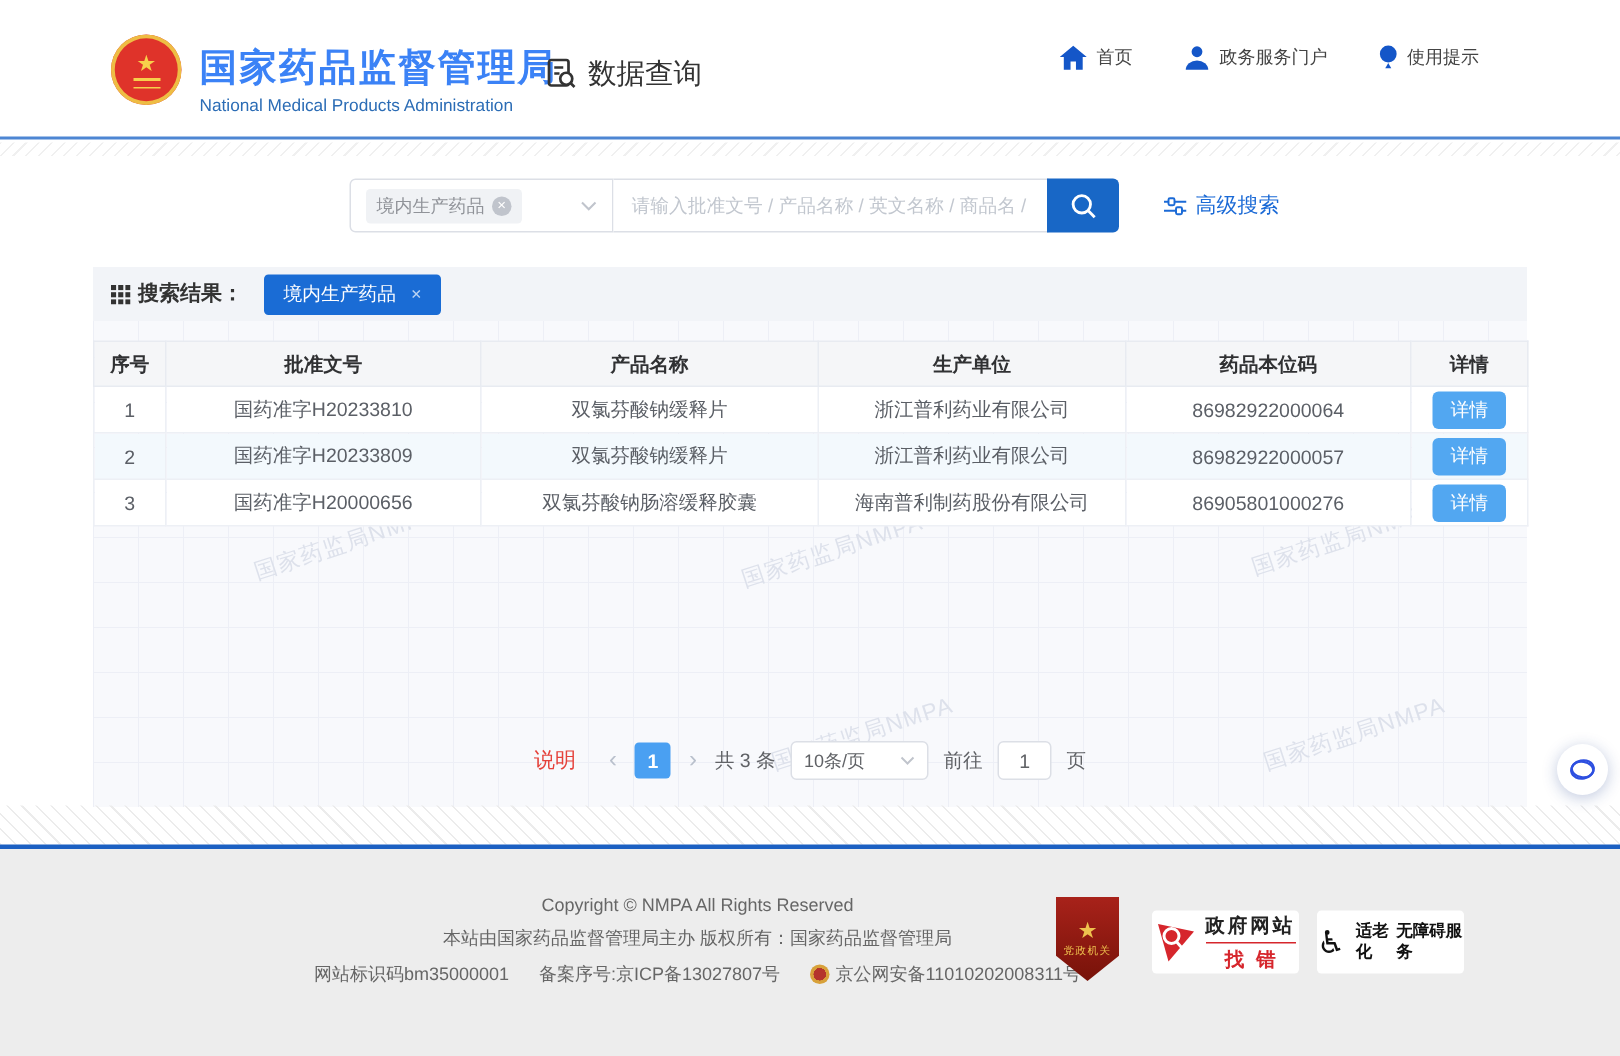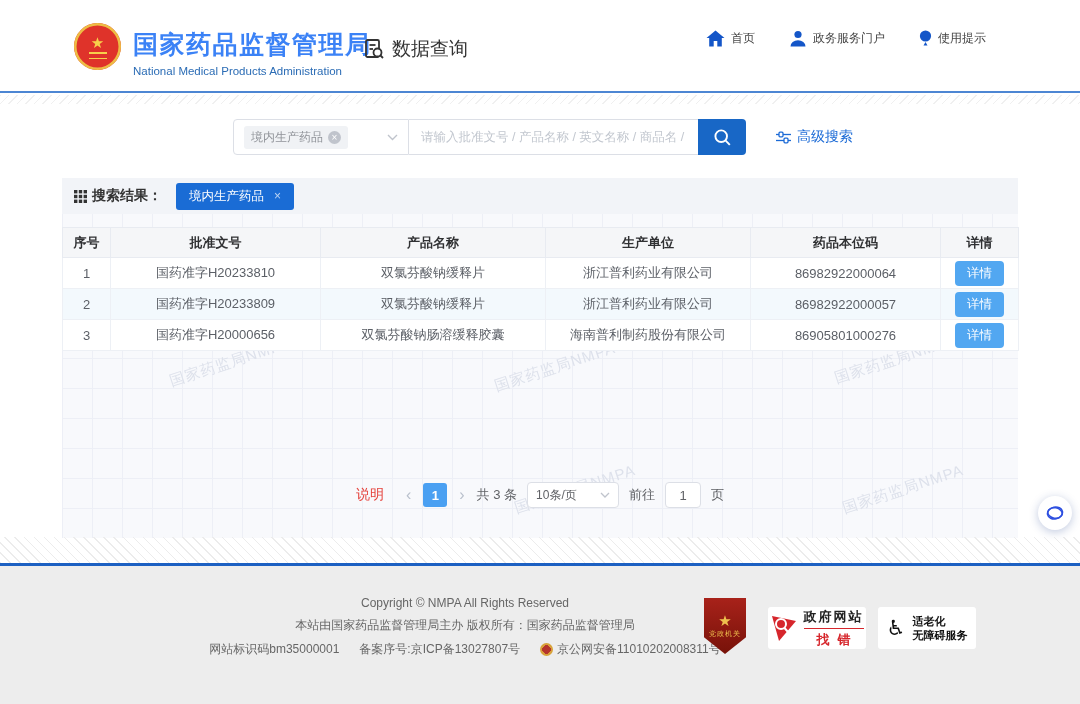--- a/index.html
+++ b/index.html
@@ -43,21 +43,21 @@
 
   
   .tablewrap { position: absolute; top: 49px; left: 0; width: 956px; }
   table { border-collapse: collapse; width: 956px; table-layout: fixed; font-size: 13px; }
   th { background: #f5f6f8; font-weight: bold; color: #303133; height: 30px; border: 1px solid #e8ebf1; text-align: center; }
   td { height: 31px; color: #5b5f66; text-align: center; border: 1px solid #edf0f5; background: #fff; overflow: hidden; white-space: nowrap; }
   tbody tr:nth-child(even) td { background: #f3f9fd; }
   .detail-btn { background: #52a7f1; color: #fff; border: none; border-radius: 4px; font-size: 12.5px; padding: 4px 12px; cursor: pointer; font-family: inherit; }
 
   
-  .pager { position: absolute; top: 304px; left: 0; width: 100%; display: flex; align-items: center; justify-content: center; gap: 10px; font-size: 13px; color: #606266; }
+  .pager { position: absolute; top: 316px; left: 0; width: 100%; display: flex; align-items: center; justify-content: center; gap: 10px; font-size: 13px; color: #606266; }
   .note { color: #e5423b; font-size: 14px; margin-right: 10px; cursor: pointer; }
   .arrow { color: #b9c0cc; font-size: 16px; cursor: pointer; padding: 0 2px; }
   .pgnum { width: 24px; height: 24px; background: #4aa0f2; color: #fff; border-radius: 3px; display: flex; align-items: center; justify-content: center; font-size: 13px; font-weight: bold; cursor: pointer; }
   .psel { width: 92px; height: 26px; border: 1px solid #dcdfe6; border-radius: 4px; background: #fff; display: flex; align-items: center; justify-content: space-between; padding: 0 8px; font-size: 12px; color: #606266; cursor: pointer; }
   .goto-input { width: 36px; height: 26px; border: 1px solid #dcdfe6; border-radius: 4px; text-align: center; font-size: 13px; color: #606266; outline: none; font-family: inherit; }
 
   
   .chat { position: absolute; left: 1038px; top: 496px; width: 34px; height: 34px; border-radius: 50%; background: #fff; box-shadow: 0 2px 10px rgba(30,60,140,.28); display: flex; align-items: center; justify-content: center; cursor: pointer; z-index: 9; }
 
   
@@ -72,21 +72,21 @@
   .shield { position: absolute; left: 704px; top: 32px; width: 42px; height: 56px; background: linear-gradient(#a8221a, #771209); clip-path: polygon(0 0, 100% 0, 100% 70%, 50% 100%, 0 70%); display: flex; flex-direction: column; align-items: center; justify-content: center; gap: 1px; cursor: pointer; }
   .shield .emb { color: #eec14e; font-size: 15px; line-height: 1; }
   .shield .txt { color: #eec14e; font-size: 7px; letter-spacing: 1px; }
   .wbadge { position: absolute; top: 41px; height: 42px; background: #fff; border-radius: 3px; display: flex; align-items: center; justify-content: center; cursor: pointer; }
   .find { left: 768px; width: 98px; gap: 7px; }
   .find-txt { display: flex; flex-direction: column; align-items: center; }
   .find-top { font-size: 13px; font-weight: bold; color: #222; letter-spacing: 2px; border-bottom: 1px solid #d6262c; padding-bottom: 2px; }
   .find-bot { font-size: 13px; color: #d6262c; font-weight: bold; letter-spacing: 8px; margin-top: 2px; text-indent: 8px; }
   .acc { left: 878px; width: 98px; gap: 7px; }
   .acc-icon { font-size: 21px; color: #111; font-family: "DejaVu Sans", sans-serif; }
-  .acc-txt { display: flex; flex-direction: column; align-items: flex-start; font-weight: bold; color: #111; font-size: 11px; line-height: 14px; }
+  .acc-txt { display: flex; flex-direction: row; align-items: flex-start; font-weight: bold; color: #111; font-size: 11px; line-height: 14px; }
 </style>
 </head>
 <body>
 
 <div class="stage">
 
   <div class="header">
     <div class="emblem">
       <span class="star">★</span>
       <span class="gate"></span>

